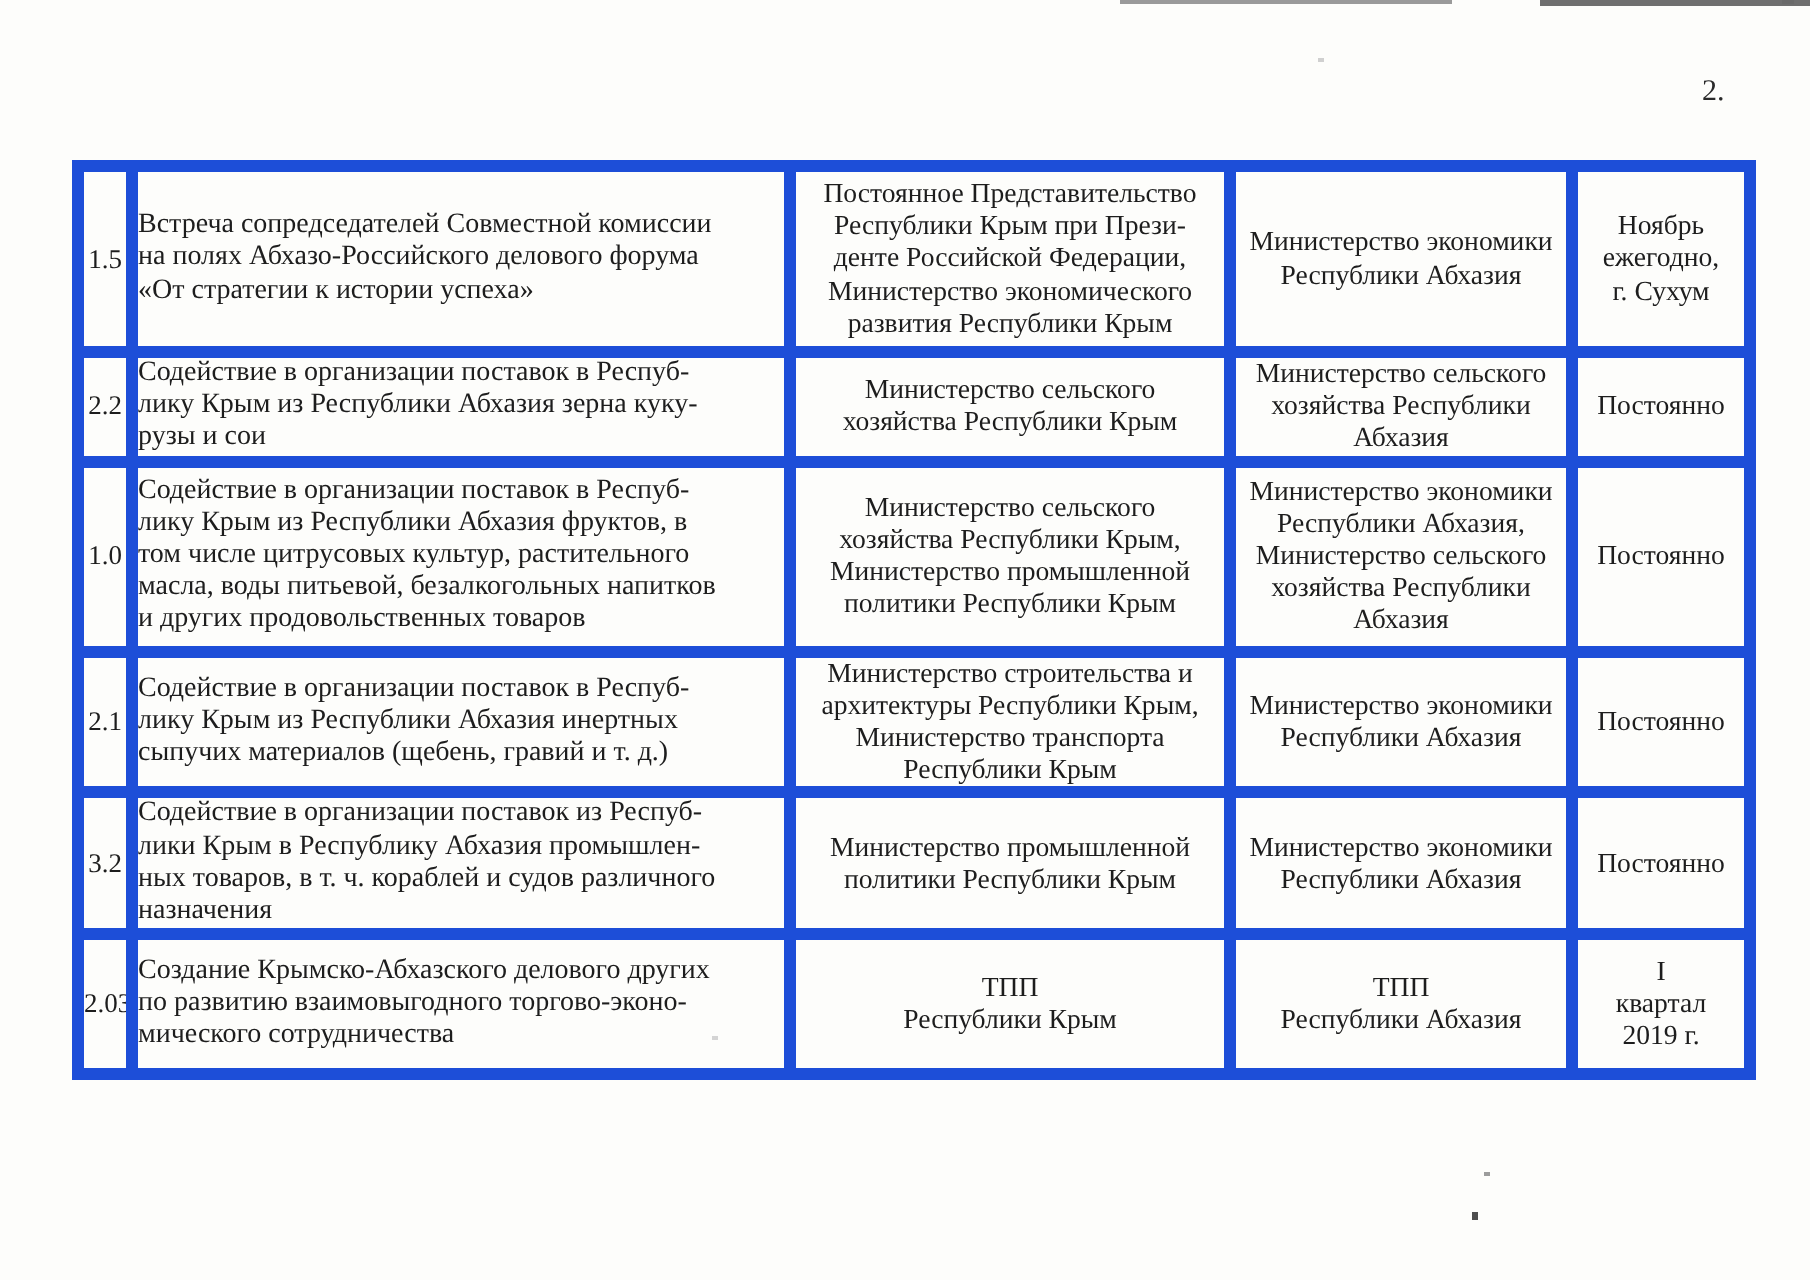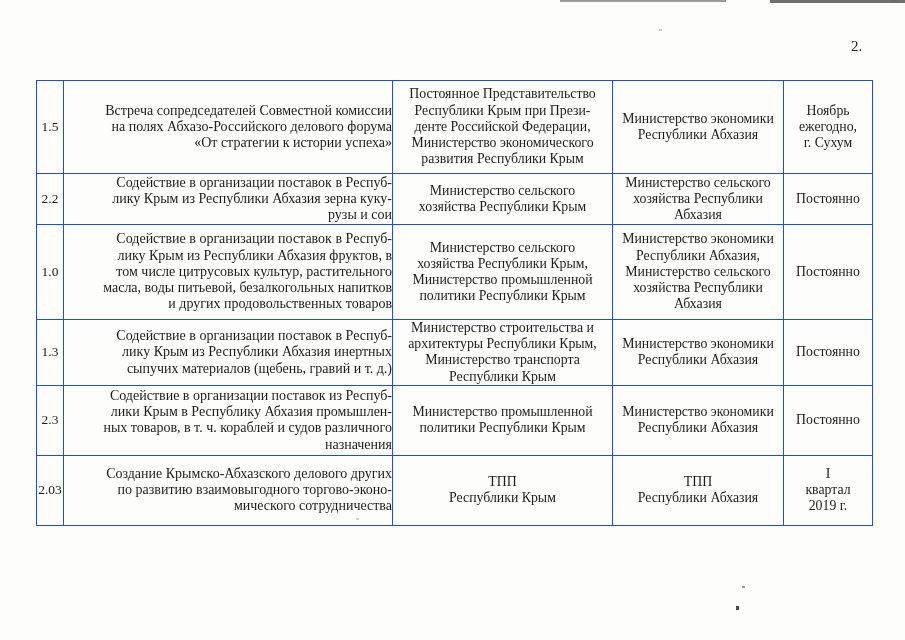--- a/index.html
+++ b/index.html
@@ -35,37 +35,37 @@
 
   table.coop {
     position: absolute;
     left: 36px;
     top: 80px;
     width: 836px;
     border-collapse: collapse;
     table-layout: fixed;
   }
   table.coop td {
-    border: 1px solid #1d4ed8;
+    border: 6px solid #1d4ed8;
     vertical-align: middle;
     padding: 0;
     overflow: hidden;
   }
   td.num {
     text-align: center;
     font-size: 13.5px;
     letter-spacing: 0;
     margin-left: 48px;
   }
   td.activity {
     font-size: 14px;
     line-height: 16.2px;
     padding: 1px 4px 1px 8px;
     white-space: pre-line;
-    text-align: right;
+    text-align: left;
   }
   td.exec, td.term {
     font-size: 13.8px;
     line-height: 16.2px;
     text-align: center;
     white-space: pre-line;
     padding: 1px 2px;
   }
 </style>
 </head>
@@ -132,34 +132,34 @@
 Министерство промышленной
 политики Республики Крым</td>
         <td class="exec">Министерство экономики
 Республики Абхазия,
 Министерство сельского
 хозяйства Республики
 Абхазия</td>
         <td class="term">Постоянно</td>
       </tr>
       <tr style="height:65px">
-        <td class="num">1.3</td>
+        <td class="num">2.1</td>
         <td class="activity">Содействие в организации поставок в Респуб-
 лику Крым из Республики Абхазия инертных
 сыпучих материалов (щебень, гравий и т. д.)</td>
         <td class="exec">Министерство строительства и
 архитектуры Республики Крым,
 Министерство транспорта
 Республики Крым</td>
         <td class="exec">Министерство экономики
 Республики Абхазия</td>
         <td class="term">Постоянно</td>
       </tr>
       <tr style="height:70px">
-        <td class="num">2.3</td>
+        <td class="num">3.2</td>
         <td class="activity">Содействие в организации поставок из Респуб-
 лики Крым в Республику Абхазия промышлен-
 ных товаров, в т. ч. кораблей и судов различного
 назначения</td>
         <td class="exec">Министерство промышленной
 политики Республики Крым</td>
         <td class="exec">Министерство экономики
 Республики Абхазия</td>
         <td class="term">Постоянно</td>
       </tr>

